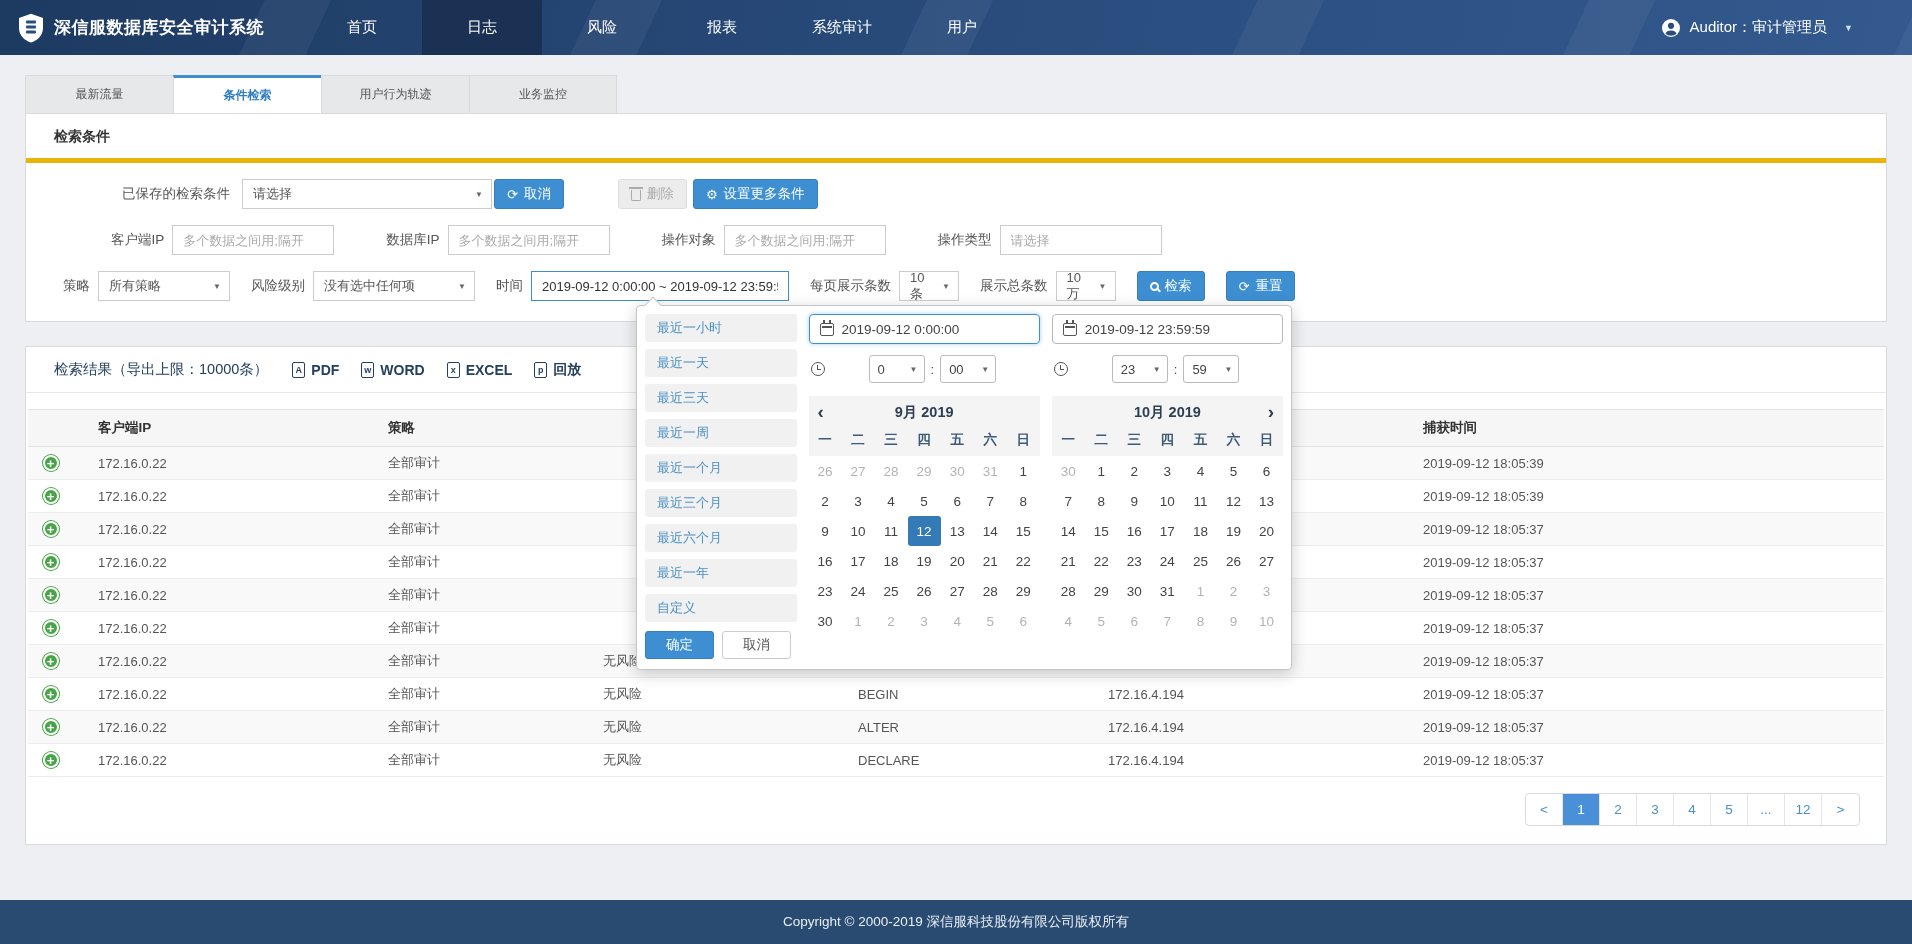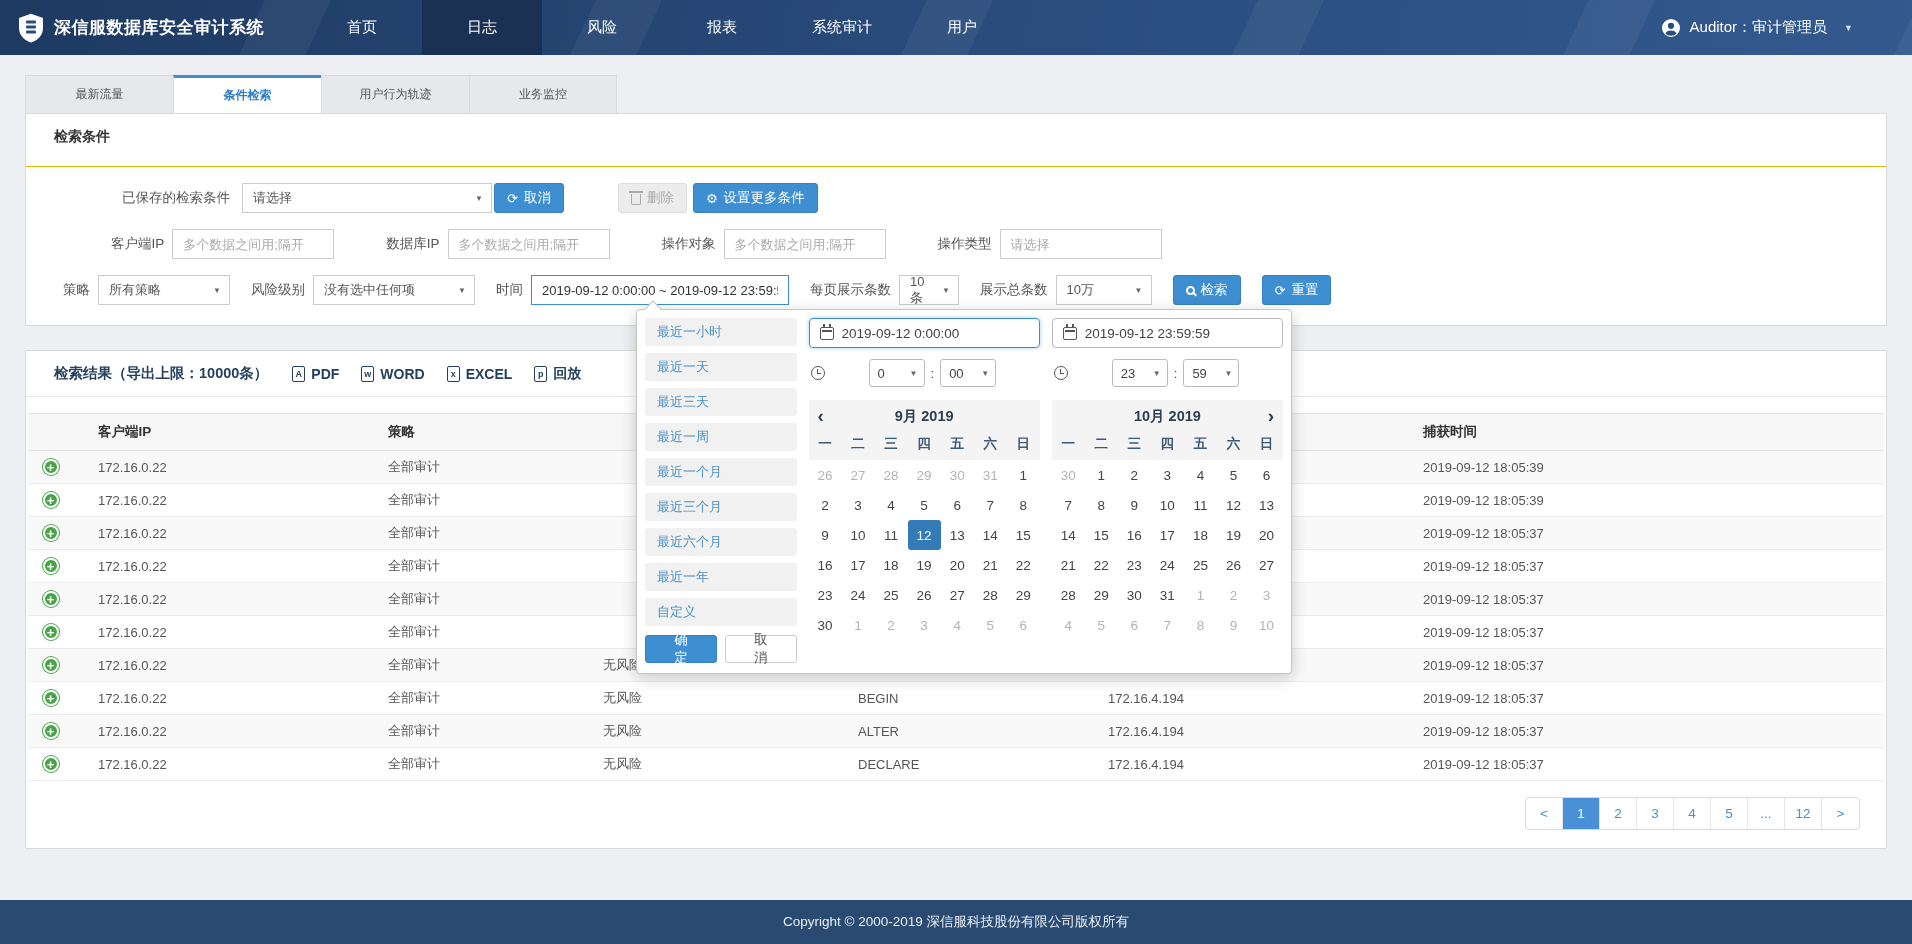--- a/index.html
+++ b/index.html
@@ -30,21 +30,21 @@
   .tab{ min-width:148px; height:38px; display:flex; align-items:center; justify-content:center;
     font-size:12px; color:#555; background:#e6e8ea; border:1px solid #d8dadc; border-bottom:none;
     border-right:none; cursor:pointer; }
   .tab:last-child{ border-right:1px solid #d8dadc; }
   .tab.active{ background:#fff; color:#2e7cc3; font-weight:bold; border-top:3px solid var(--accent,#3d8fd2);
     position:relative; z-index:3; margin-bottom:-1px; }
   .card{ background:#fff; border:1px solid #d8dadc; }
   
   .search-card{ padding:14px 28px 20px; position:relative; z-index:2; }
   .search-title{ font-size:14px; font-weight:bold; color:#333; margin:0 -28px;
-    padding:0 0 20px 28px; border-bottom:1px solid #eab308; }
+    padding:0 0 12px 28px; border-bottom:5px solid #eab308; }
   .form-row{ display:flex; align-items:center; margin-top:16px; }
   .row1{ padding-left:44px; }
   .flabel{ color:#555; font-size:13.5px; }
   .saved-label{ width:132px; text-align:right; margin-right:12px; }
   .select{ height:30px; border:1px solid #ccc; background:#fff; display:inline-flex; align-items:center;
     justify-content:space-between; padding:0 8px 0 10px; font-size:13px; color:#555; cursor:pointer; }
   .saved-select{ width:250px; }
   .car{ font-size:8px; color:#666; margin-left:6px; }
   .btn{ height:30px; display:inline-flex; align-items:center; gap:6px; padding:0 12px;
     background:var(--accent,#3d8fd2); color:#fff; font-size:13.5px; border:1px solid #3580c0;
@@ -61,40 +61,40 @@
   .tinput{ width:162px; height:30px; border:1px solid #ccc; padding:0 10px; font-size:13px;
     color:#555; font-family:inherit; outline:none; }
   .tinput::placeholder{ color:#aaa; }
   .row3{ padding-left:9px; gap:21px; }
   .sel-policy{ width:132px; }
   .sel-risk{ width:162px; }
   .time-field{ position:relative; }
   .time-input{ width:258px; height:30px; border:1px solid var(--accent,#3d8fd2); padding:0 10px;
     font-size:13px; color:#333; font-family:inherit; outline:none; }
   .sel-perpage{ width:60px; }
-  .sel-total{ width:96px; }
+  .sel-total{ width:60px; }
   
   .mag{ width:9px; height:9px; border:2px solid #fff; border-radius:50%; position:relative; display:inline-block; }
   .mag::after{ content:""; position:absolute; width:5px; height:2px; background:#fff;
     transform:rotate(45deg); right:-4px; bottom:-2px; }
   
   .trash{ width:10px; height:11px; border:1.5px solid #aaa; border-top:none; border-radius:0 0 2px 2px;
     position:relative; display:inline-block; margin-top:3px; }
   .trash::before{ content:""; position:absolute; top:-3px; left:-3px; right:-3px; height:1.5px; background:#aaa; }
   
   .datepicker{ position:absolute; top:34px; left:105px; width:656px; background:#fff;
     border:1px solid #c5c5c5; border-radius:4px; box-shadow:0 4px 16px rgba(0,0,0,.2);
     padding:8px; display:flex; z-index:10; }
   .dp-caret{ position:absolute; top:-7px; left:10px; width:12px; height:12px; background:#fff;
     border-left:1px solid #c5c5c5; border-top:1px solid #c5c5c5; transform:rotate(45deg); }
   .dp-quickcol{ width:152px; display:flex; flex-direction:column; }
   .dp-pill{ height:28px; background:#f1f1f1; border-radius:3px; color:var(--link_blue,#4a90c4);
     font-size:13px; display:flex; align-items:center; padding-left:12px; margin-bottom:7px; cursor:pointer; }
   .dp-actions{ margin-top:auto; display:flex; gap:8px; padding:2px 0 2px 0; }
-  .dp-actions .btn{ height:28px; padding:0 28px; }
+  .dp-actions .btn{ height:28px; padding:0 20px; }
   .dp-col{ width:232px; margin-left:12px; display:flex; flex-direction:column; }
   .dp-dateinput{ height:30px; border:1px solid #b9b9b9; border-radius:4px; display:flex;
     align-items:center; gap:8px; padding:0 10px; font-size:13.5px; color:#444; cursor:text; }
   .dp-dateinput.focus{ border-color:var(--accent,#3d8fd2); box-shadow:0 0 4px rgba(61,143,210,.45); }
   .dp-timerow{ display:flex; align-items:center; margin:11px 0 9px; gap:6px; }
   .dp-timerow .clk{ margin-right:38px; margin-left:2px; }
   .dp-timesel{ width:56px; height:28px; border:1px solid #bbb; border-radius:3px; display:flex;
     align-items:center; justify-content:space-between; padding:0 6px 0 8px; font-size:13px;
     color:#444; cursor:pointer; }
   .colon{ color:#444; }
@@ -119,21 +119,21 @@
   .cal-week span{ text-align:center; font-weight:bold; color:#3d5a77; font-size:13.5px; }
   .cal-grid{ display:grid; grid-template-columns:repeat(7,1fr); }
   .day{ height:30px; display:flex; align-items:center; justify-content:center; font-size:13.5px;
     color:#444; cursor:pointer; border-radius:3px; }
   .day.muted{ color:#b3b3b3; }
   .day.sel{ background:var(--selected_day,#337ab7); color:#fff; }
   
   .results-card{ margin-top:24px; padding-bottom:2px; }
   .results-head{ height:46px; display:flex; align-items:center; gap:24px; padding:0 28px;
     border-bottom:1px solid #e8e8e8; }
-  .results-title{ font-size:14.5px; font-weight:bold; color:#24405e; }
+  .results-title{ font-size:14.5px; font-weight:normal; color:#24405e; }
   .export{ display:flex; align-items:center; gap:6px; font-size:14px; font-weight:bold;
     color:#24405e; cursor:pointer; }
   .file-ic{ width:13px; height:16px; border:1px solid #24405e; border-radius:2px; display:flex;
     align-items:center; justify-content:center; font-size:9px; font-weight:bold; color:#24405e; }
   .table-wrap{ padding:16px 2px 0; }
   table{ width:100%; border-collapse:collapse; font-size:13px; color:#555; table-layout:fixed; }
   thead th{ background:#f6f6f6; border-top:1px solid #e2e2e2; border-bottom:1px solid #e2e2e2;
     height:37px; text-align:left; font-size:13.5px; color:#333; padding-left:24px; font-weight:bold; }
   th.col0{ width:46px; padding-left:0; }
   th.col1{ width:290px; } th.col2{ width:215px; } th.col3{ width:255px; }

